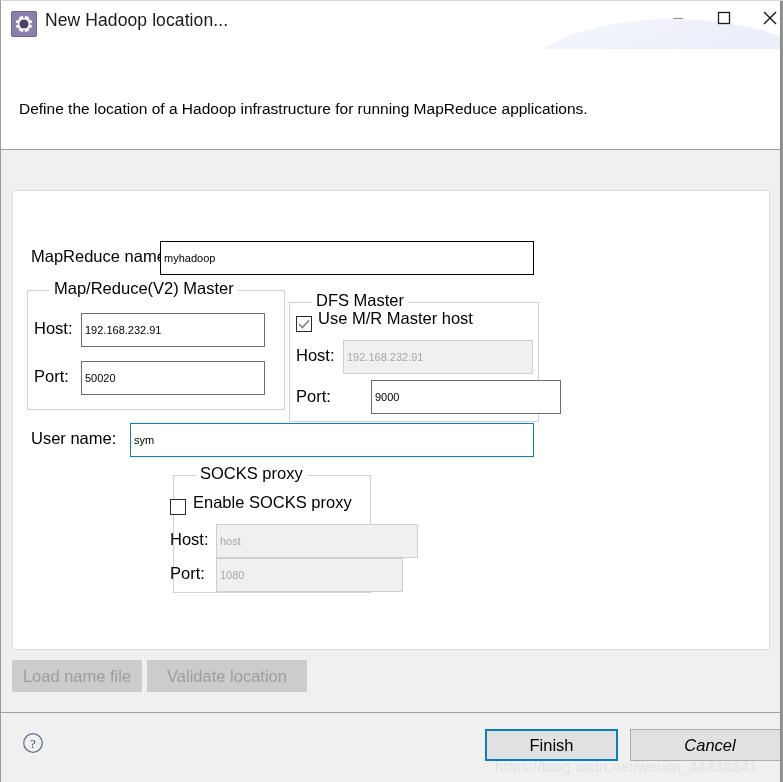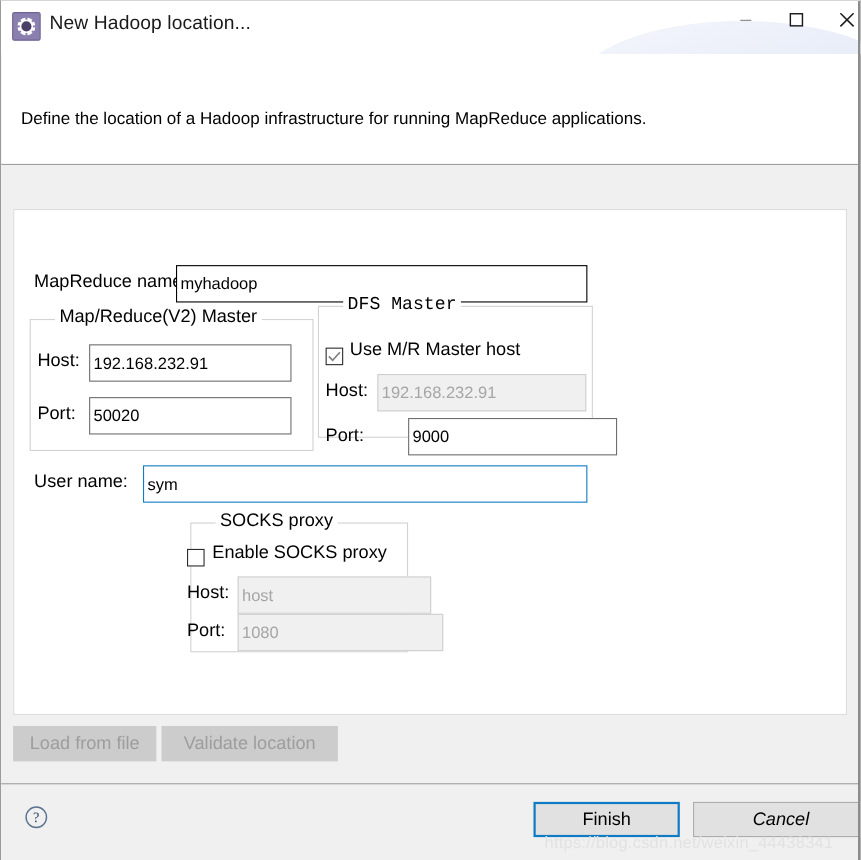--- a/index.html
+++ b/index.html
@@ -159,21 +159,21 @@
     color: #000000;
     white-space: nowrap;
   }
 
   .tfield {
     position: absolute;
     box-sizing: border-box;
     background: #ffffff;
     border: 1px solid #000000;
     font-family: "Liberation Sans", sans-serif;
-    font-size: 15px;
+    font-size: 11px;
     color: #000000;
     padding: 16px 3px;
     outline: none;
     line-height: normal;
   }
   .tfield.gray-border { border: 1px solid #6e6e6e; }
   .tfield.focused {
     border: 1px solid #0f7bc4;
   }
   .tfield.disabled {
@@ -337,21 +337,21 @@
       <input class="tfield" id="loc-name" type="text" style="left: 147px; top: 50px; width: 374px; height: 29px;" value="myhadoop">
 
       <div class="groupbox" style="left:14px; top:99px; width:258px; height:120px;">
         <div class="group-title">Map/Reduce(V2) Master</div>
       </div>
       <div class="lbl" style="left:21px; top:128px;">Host:</div>
       <input class="tfield gray-border" type="text" style="left: 68px; top: 122px; width: 184px; height: 29px;" value="192.168.232.91">
       <div class="lbl" style="left:21px; top:176px;">Port:</div>
       <input class="tfield gray-border" type="text" style="left: 68px; top: 170px; width: 184px; height: 29px;" value="50020">
 
-      <div class="groupbox" style="left:276px; top:87px; width:250px; height:120px;font-family:Liberation Mono, monospace;">
+      <div class="groupbox" style="left:276px; top:111px; width:250px; height:120px;">
         <div class="group-title">DFS Master</div>
       </div>
       <div class="cbox" style="left:283px; top:125px;">
         <svg width="14" height="14" viewBox="0 0 14 14">
           <polyline points="2,7 5.4,10.6 12,3.2" fill="none" stroke="#808080" stroke-width="1.5"></polyline>
         </svg>
       </div>
       <div class="lbl" style="left:305px; top:118px;">Use M/R Master host</div>
 
       <div class="lbl" style="left:283px; top:155px;">Host:</div>
@@ -362,26 +362,26 @@
       <div class="lbl" style="left:18px; top:238px;">User name:</div>
       <input class="tfield focused" type="text" autofocus="" style="left: 117px; top: 232px; width: 404px; height: 29px;" value="sym">
 
       <div class="groupbox" style="left:160px; top:284px; width:198px; height:118px;text-decoration:underline;">
         <div class="group-title">SOCKS proxy</div>
       </div>
       <div class="cbox" style="left:157px; top:308px;"></div>
       <div class="lbl" style="left:180px; top:302px;">Enable SOCKS proxy</div>
 
       <div class="lbl" style="left:157px; top:339px;">Host:</div>
-      <input class="tfield disabled" type="text" disabled="" style="left: 203px; top: 333px; width: 176px; height: 27px;" value="host">
+      <input class="tfield disabled" type="text" disabled="" style="left: 203px; top: 333px; width: 202px; height: 27px;" value="host">
       <div class="lbl" style="left:157px; top:373px;">Port:</div>
       <input class="tfield disabled" type="text" disabled="" style="left: 203px; top: 367px; width: 187px; height: 27px;" value="1080">
     </div>
 
-    <button class="sbtn" style="left:11px; top:510px; width:130px; height:32px;" disabled="">Load from file</button>
+    <button class="sbtn" style="left:11px; top:510px; width:130px; height:32px;" disabled="">Load name file</button>
     <button class="sbtn" style="left:146px; top:510px; width:160px; height:32px;" disabled="">Validate location</button>
   </div>
 
   <div id="footer"></div>
 
   <div id="help-icon">
     <svg width="22" height="22" viewBox="0 0 22 22">
       <circle cx="11" cy="11" r="9.3" fill="none" stroke="#5b7391" stroke-width="1.3"></circle>
       <text x="11" y="15.6" font-family="Liberation Serif, serif" font-size="13" fill="#2d4a6b" text-anchor="middle">?</text>
     </svg>

